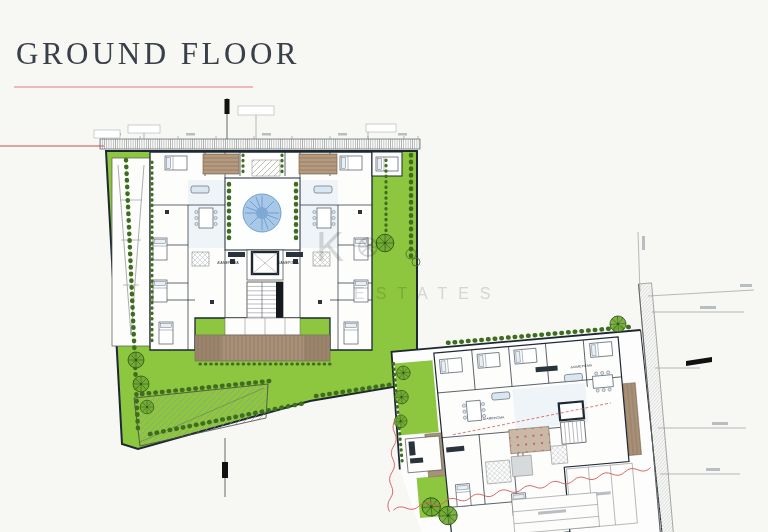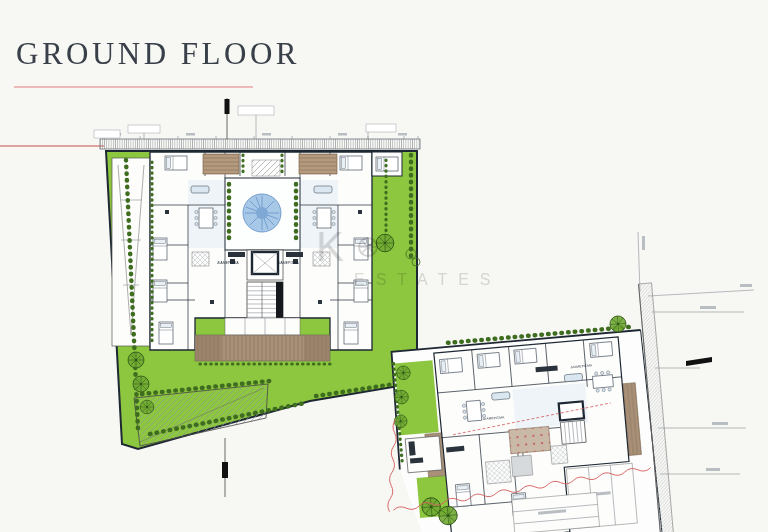--- a/index.html
+++ b/index.html
@@ -14,21 +14,21 @@
   .stage{position:relative;width:768px;height:436px}
   .title-wrap{position:absolute;left:16px;top:36px;z-index:3}
   .title-wrap h1{margin:0;font-family:"Liberation Serif",serif;font-weight:400;
        font-size:31px;letter-spacing:3.5px;color:var(--title)}
   .title-underline{position:absolute;left:-2px;top:50px;width:239px;height:2px;
        background:var(--underline)}
   .plan-svg{position:absolute;left:0;top:0;z-index:1}
   .wm{position:absolute;left:316px;top:226px;z-index:2;color:var(--watermark);
       pointer-events:none;mix-blend-mode:multiply;opacity:.85}
   .wm-row1{display:flex;align-items:center;gap:9px;font-size:42px;letter-spacing:2px;line-height:1}
-  .wm-row2{margin:3px 0 0 38px;font-size:16px;letter-spacing:11px}
+  .wm-row2{margin:17px 0 0 38px;font-size:16px;letter-spacing:11px}
   svg text{font-family:"Liberation Sans",sans-serif;fill:#1c2630}
   .unit-label{font-size:3.2px;letter-spacing:.2px;text-anchor:middle}
   .wallline{stroke:var(--wall);stroke-width:.7;fill:none}
   .shrub{stroke:var(--hedge);stroke-width:4.5;stroke-linecap:round;
          stroke-dasharray:.5 6.2;fill:none}
   .shrub-sm{stroke:var(--hedge);stroke-width:3.2;stroke-linecap:round;
          stroke-dasharray:.4 5;fill:none}
   .leader{stroke:#8b9197;stroke-width:.6;fill:none}
   .smudge{fill:#b9bec3}
   .pat-gray{stroke:#8f959b;stroke-width:.6}

